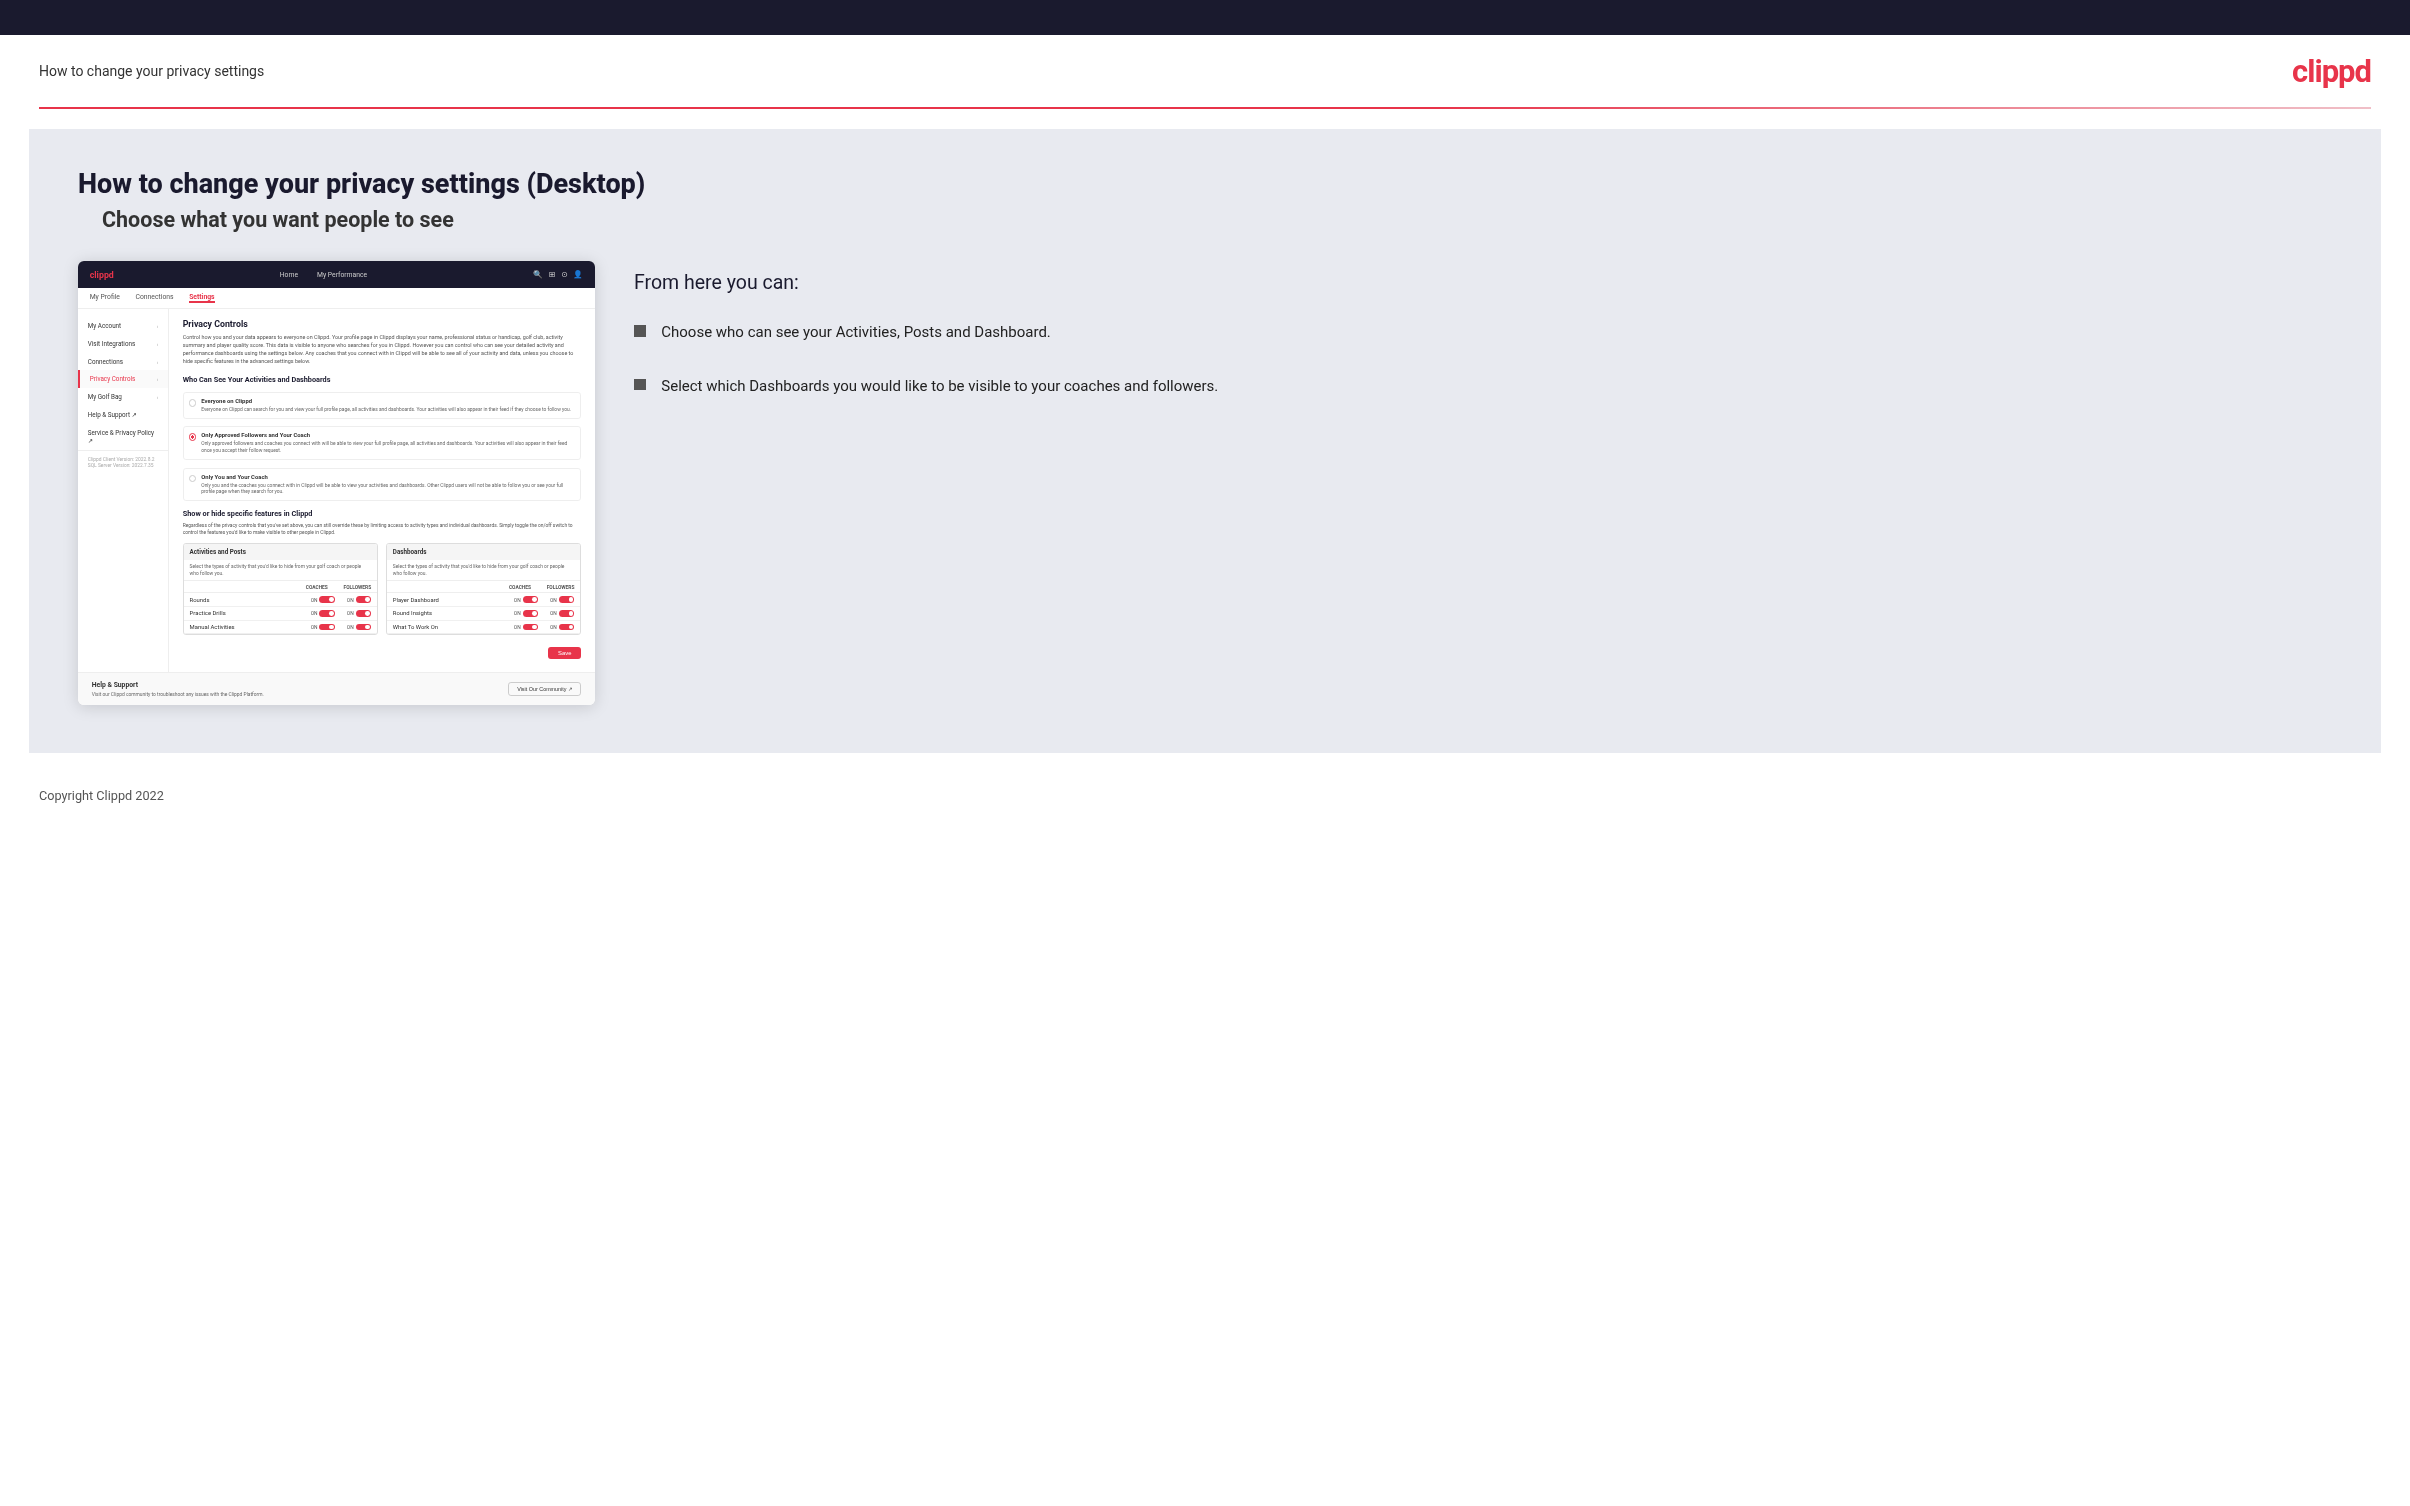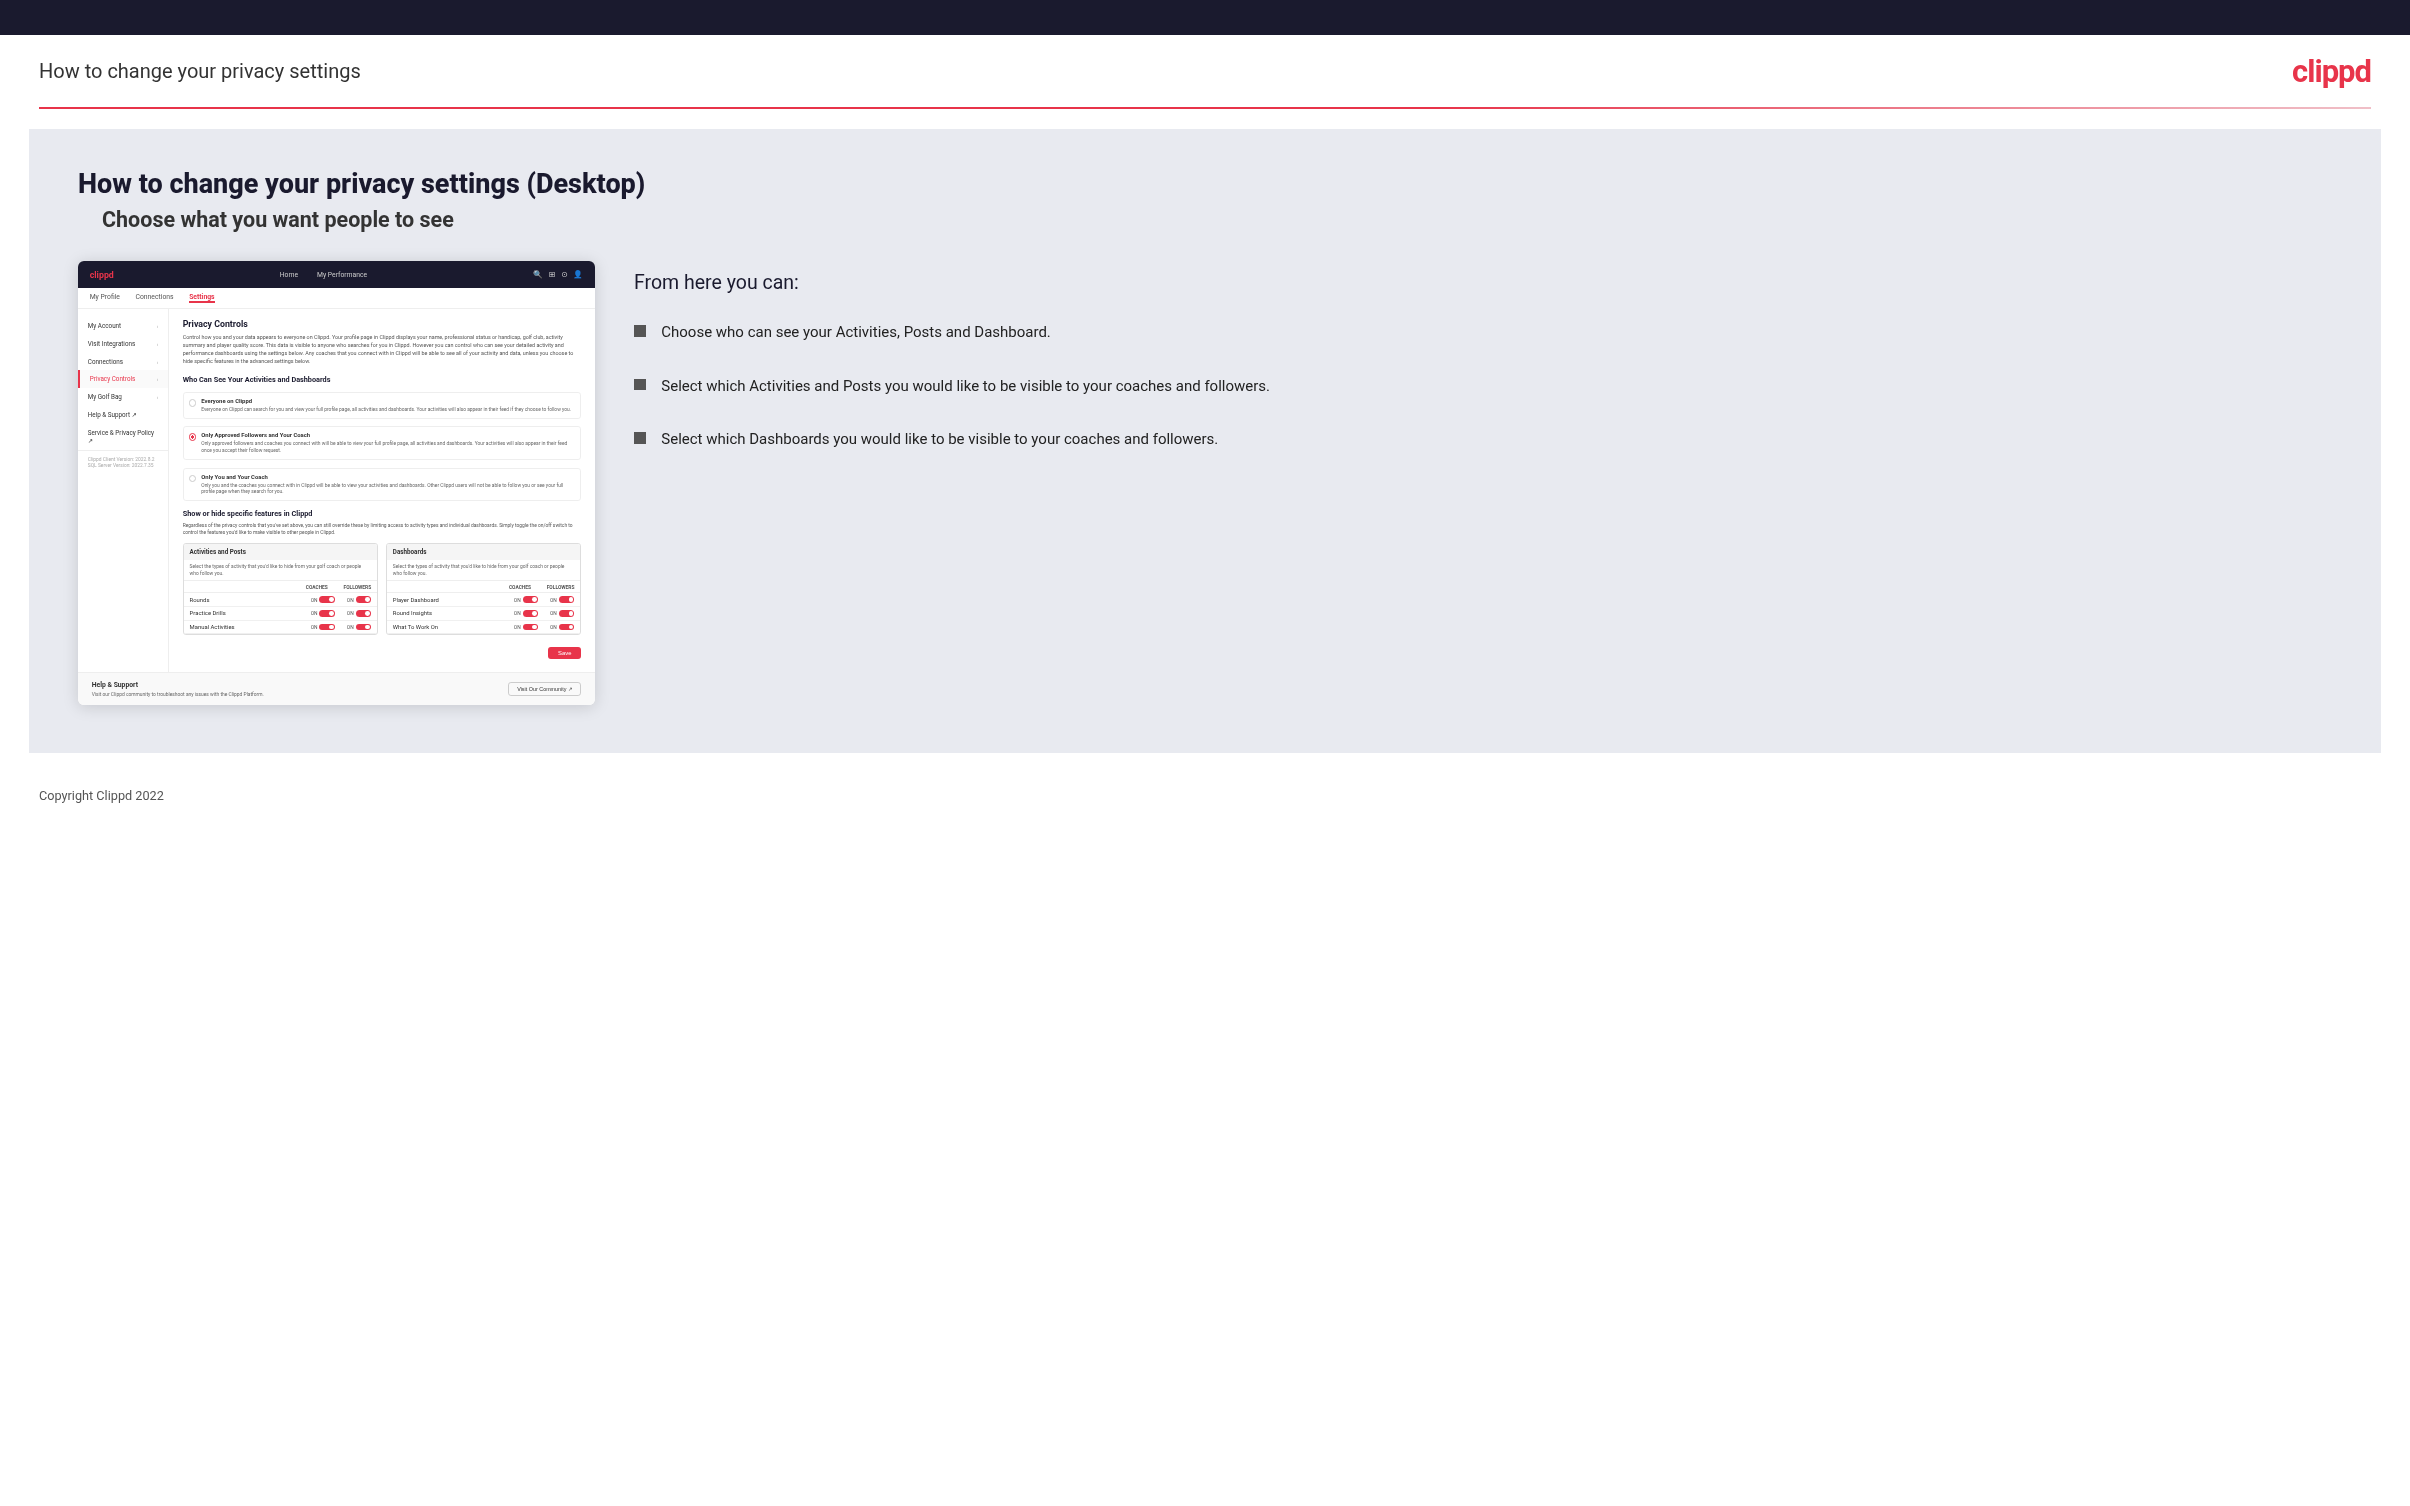--- a/index.html
+++ b/index.html
@@ -19,21 +19,21 @@
 
     
     .header {
       display: flex;
       align-items: center;
       justify-content: space-between;
       padding: 17.6px 39px;
       background: #fff;
     }
     .header-title {
-      font-size: 20px;
+      font-size: 14px;
       color: #333;
     }
     .logo {
       font-size: 31px;
       font-weight: 700;
       color: #e8344a;
       letter-spacing: -1px;
     }
 
     
@@ -650,24 +650,20 @@
 
     <div class="info-col">
       <div class="info-heading">From here you can:</div>
       <ul class="bullet-list">
         <li>
           <span class="bullet-square"></span>
           <span>Choose who can see your Activities, Posts and Dashboard.</span>
         </li>
         <li>
           <span class="bullet-square"></span>
-          <span>Select which Activities and Posts you would like to be visible to your coaches and followers.</span>
-        </li>
-        <li>
-          <span class="bullet-square"></span>
           <span>Select which Dashboards you would like to be visible to your coaches and followers.</span>
         </li>
       </ul>
     </div>
 
   </div>
 </div>
 
 <div class="footer">
   <span>Copyright Clippd 2022</span>

